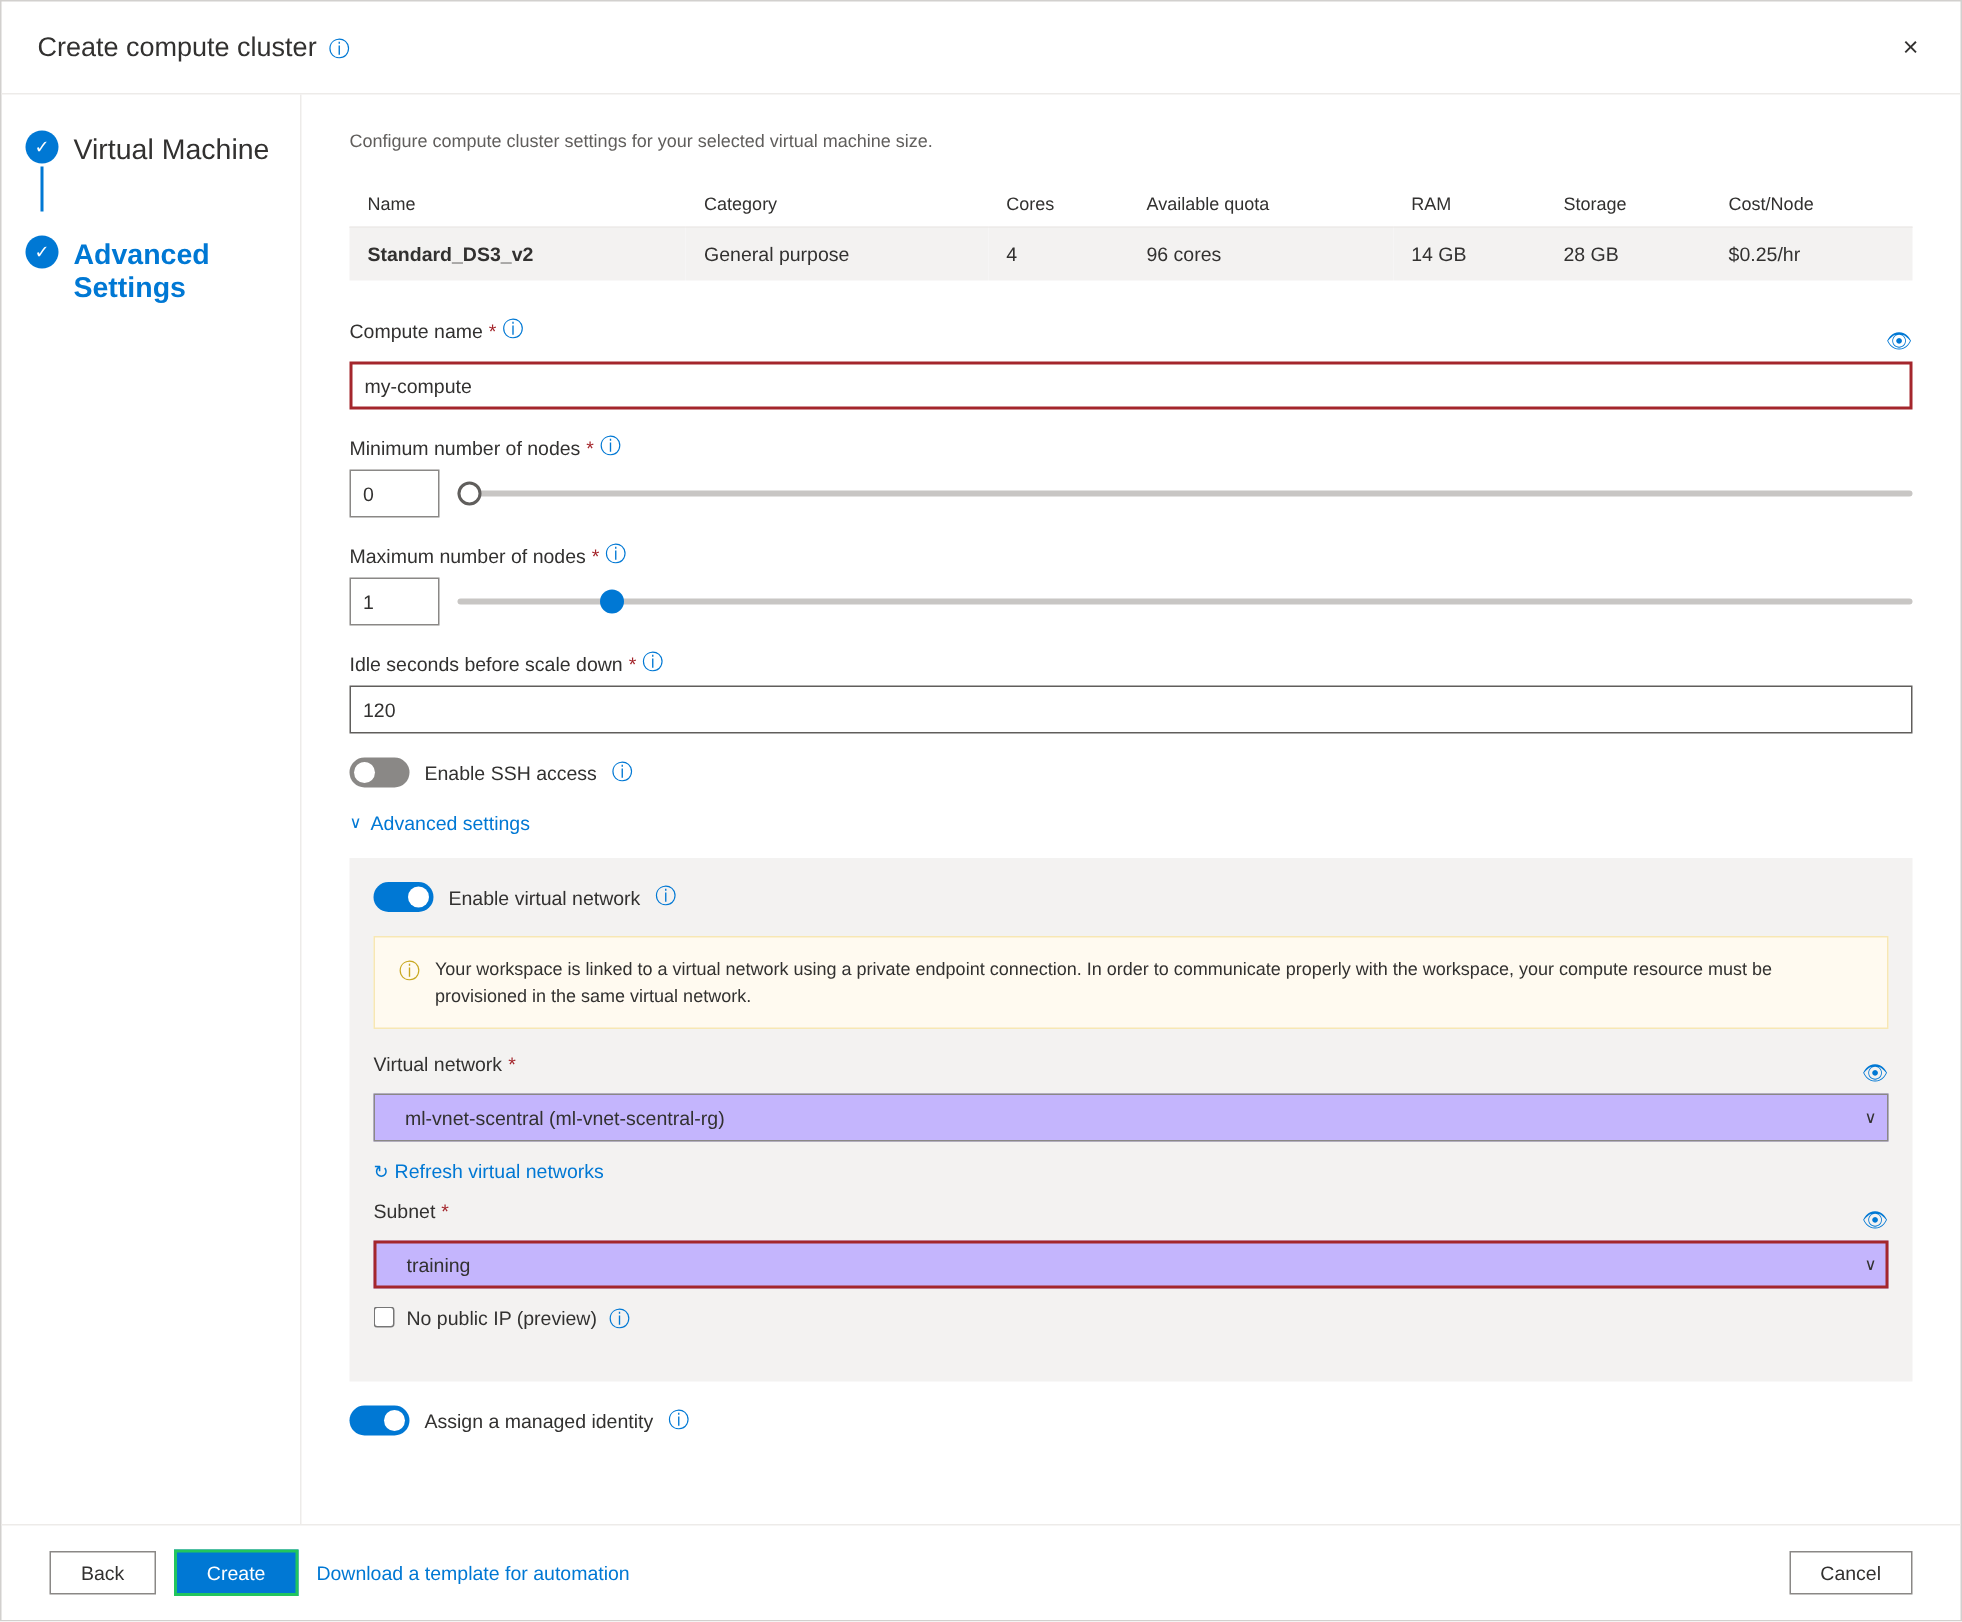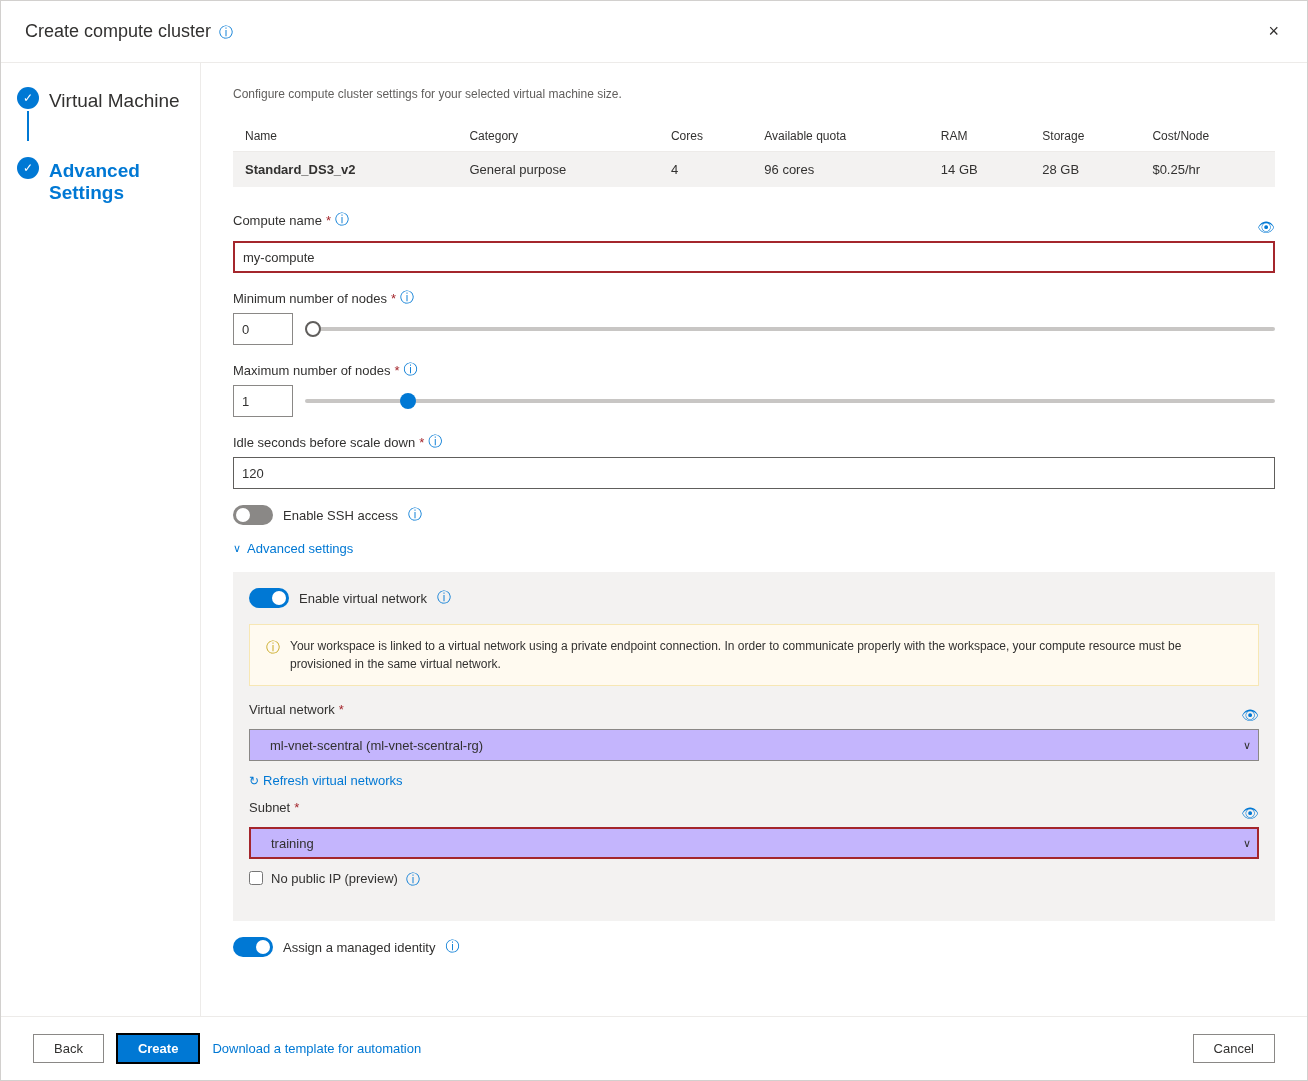--- a/index.html
+++ b/index.html
@@ -407,26 +407,26 @@
       padding: 6px 20px;
       border: 1px solid #8a8886;
       background: #fff;
       cursor: pointer;
       font-size: 13px;
       color: #323130;
     }
 
     .btn-create {
       padding: 6px 20px;
-      border: 2px solid #000000;
+      border: 2px solid #22c55e;
       background: #0078d4;
       cursor: pointer;
       font-size: 13px;
       color: #fff;
-      font-weight: 700;
+      font-weight: 400;
     }
 
     .btn-cancel {
       padding: 6px 20px;
       border: 1px solid #8a8886;
       background: #fff;
       cursor: pointer;
       font-size: 13px;
       color: #323130;
       margin-left: auto;

